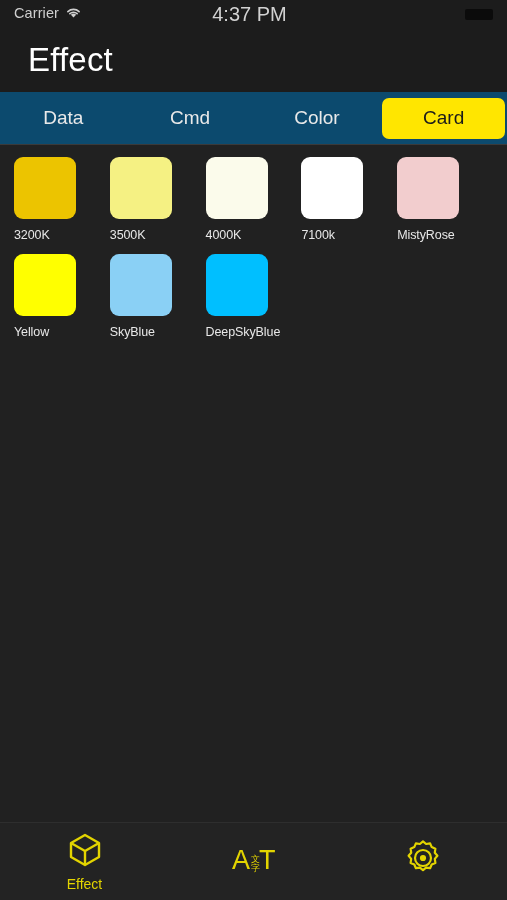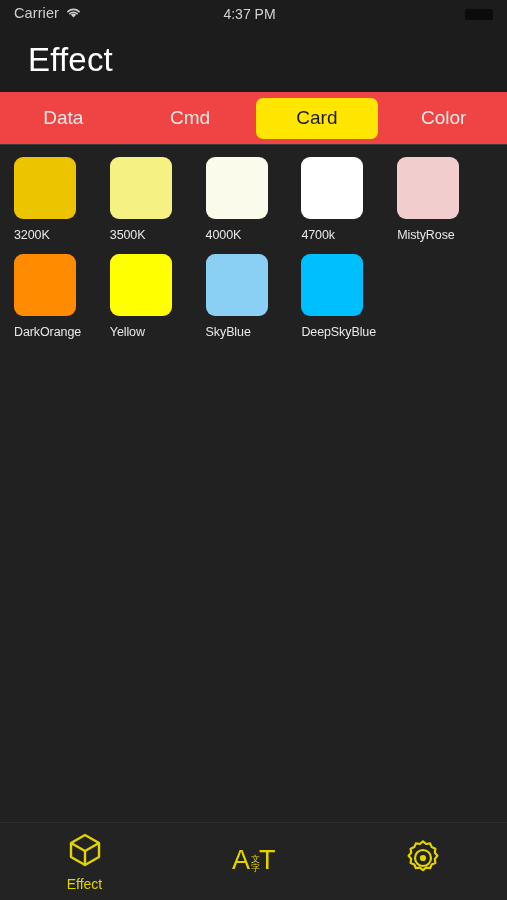--- a/index.html
+++ b/index.html
@@ -40,21 +40,21 @@
     color: #cfcfcf;
     font-size: 14.5px;
     letter-spacing: 0.1px;
   }
   .wifi-icon { display: block; }
   .status-time {
     position: absolute;
     left: 0; right: 8px;
     text-align: center;
     color: #d2d2d2;
-    font-size: 14px;
+    font-size: 20px;
     pointer-events: none;
   }
   .status-right {
     margin-left: auto;
     display: flex;
     align-items: center;
   }
   .battery {
     width: 28px;
     height: 11px;
@@ -74,21 +74,21 @@
   .page-title {
     color: #ffffff;
     font-size: 33px;
     font-weight: 400;
     letter-spacing: 0.2px;
   }
 
   
   .segmented {
     height: 53px;
-    background: #ef4444;
+    background: #0c4a6e;
     display: flex;
     align-items: center;
     flex: none;
     border-bottom: 1px solid #3a3a3a;
   }
   .seg-item {
     flex: 1;
     height: 41px;
     margin: 0 2px;
     display: flex;
@@ -187,49 +187,45 @@
   </div>
   <style>.status-left span:first-child{color:#cfcfcf;font-size:14.5px;}</style>
 
   <div class="header">
     <div class="page-title">Effect</div>
   </div>
 
   <div class="segmented">
     <div class="seg-item">Data</div>
     <div class="seg-item">Cmd</div>
+    <div class="seg-item">Color</div>
     <div class="seg-item active">Card</div>
-    <div class="seg-item">Color</div>
   </div>
 
   <div class="content">
     <div class="grid" id="card-grid">
         <div class="card">
           <div class="swatch" style="background: rgb(236, 196, 0);"></div>
           <div class="card-label">3200K</div>
         </div>
         <div class="card">
           <div class="swatch" style="background: rgb(245, 241, 131);"></div>
           <div class="card-label">3500K</div>
         </div>
         <div class="card">
           <div class="swatch" style="background: rgb(251, 251, 235);"></div>
           <div class="card-label">4000K</div>
         </div>
         <div class="card">
           <div class="swatch" style="background: rgb(255, 255, 255);"></div>
-          <div class="card-label">4700k</div>
+          <div class="card-label">7100k</div>
         </div>
         <div class="card">
           <div class="swatch" style="background: rgb(242, 205, 206);"></div>
           <div class="card-label">MistyRose</div>
-        </div>
-        <div class="card">
-          <div class="swatch" style="background: rgb(255, 140, 0);"></div>
-          <div class="card-label">DarkOrange</div>
         </div>
         <div class="card">
           <div class="swatch" style="background: rgb(255, 255, 0);"></div>
           <div class="card-label">Yellow</div>
         </div>
         <div class="card">
           <div class="swatch" style="background: rgb(138, 208, 245);"></div>
           <div class="card-label">SkyBlue</div>
         </div>
         <div class="card">

